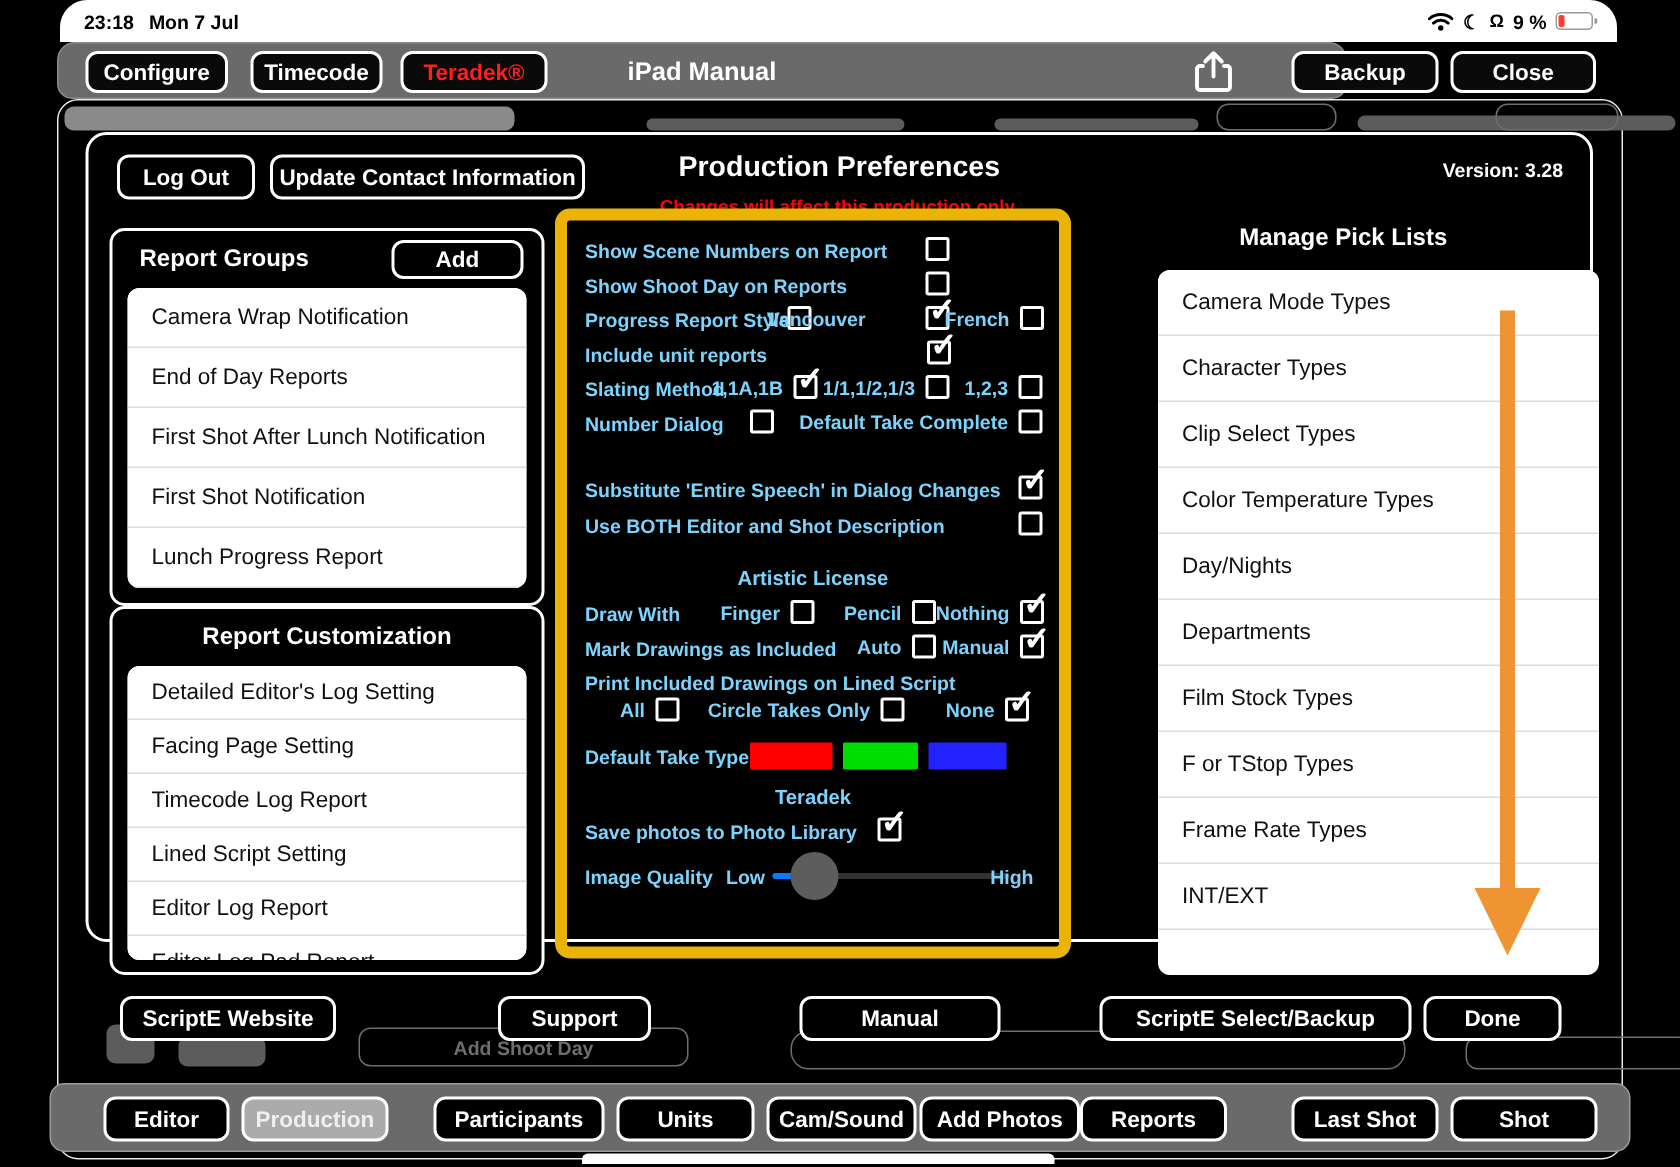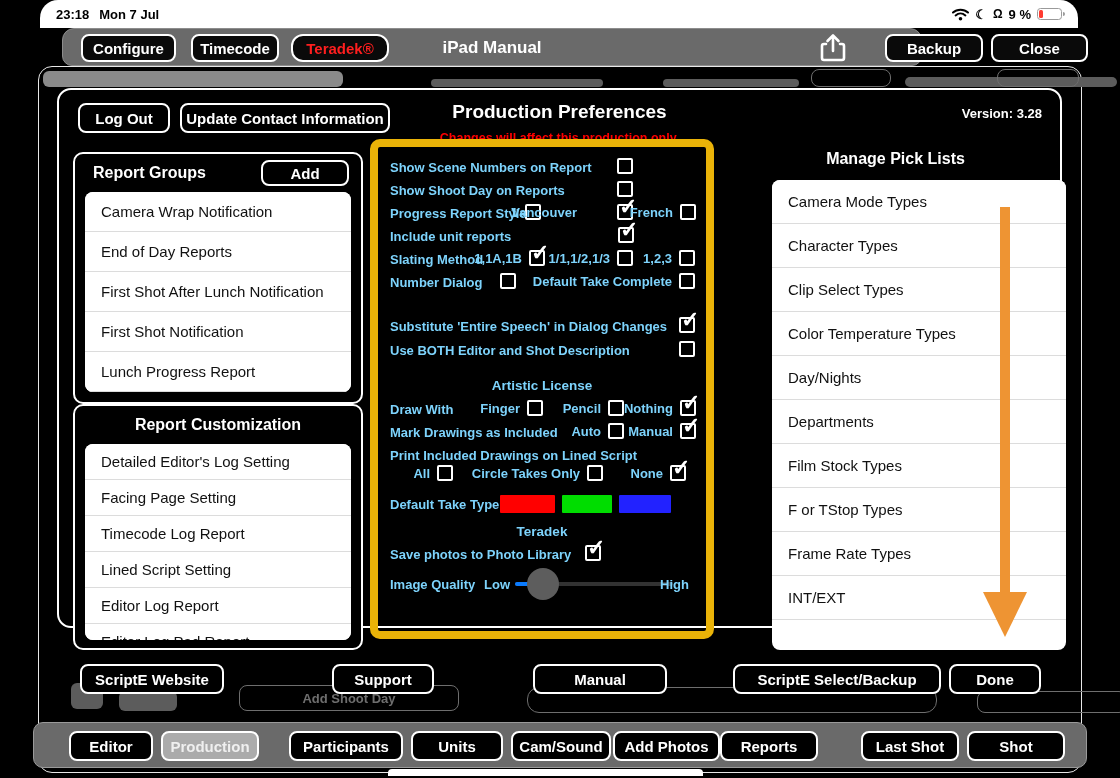--- a/index.html
+++ b/index.html
@@ -11,21 +11,21 @@
     border-radius:18px 18px 0 0; display:flex; align-items:center; justify-content:space-between;
     padding:0 16px; font-size:13px; font-weight:700; color:#000; }
   .sb-left { display:flex; gap:10px; }
   .sb-right { display:flex; align-items:center; gap:6px; }
   .batt { width:25px; height:12px; border:1.5px solid #9a9a9a; border-radius:3.5px; position:relative; }
   .batt .lvl { position:absolute; left:1px; top:1px; bottom:1px; width:4px; background:#ff3b30; border-radius:1.5px; }
   .batt .nub { position:absolute; right:-4px; top:3px; width:2.5px; height:4px; background:#9a9a9a; border-radius:0 2px 2px 0; }
 
   
   #toptoolbar { position:absolute; left:38px; top:28px; width:860px; height:38px; background:#6a6a6a;
-    border-radius:12px 12px 10px 10px; border:1px solid #8c8c8c;margin-left:24px; }
+    border-radius:12px 12px 10px 10px; border:1px solid #8c8c8c; }
   .tbtn { position:absolute; top:5px; height:28px; background:#0a0a0a; border:2px solid #fff; border-radius:8px;
     color:#fff; font-weight:700; font-size:15px; display:flex; align-items:center; justify-content:center; cursor:pointer; }
   #app-title { position:absolute; left:0; right:0; top:9px; text-align:center; color:#fff; font-weight:700; font-size:17px; }
 
   
   #maincontainer { position:absolute; left:38px; top:66px; width:1044px; height:707px; background:#000;
     border:1.5px solid #e8e8e8; border-radius:14px; }
 
   
   .dim { position:absolute; background:#5c5c5c; border-radius:6px; }
@@ -104,21 +104,21 @@
     <span class="batt">
         <span class="lvl"></span>
         <span class="nub"></span>
       </span>
   </div>
 </div>
 
 <div id="toptoolbar">
   <div class="tbtn" style="left:18px; width:95px;">Configure</div>
   <div class="tbtn" style="left:128px; width:88px;">Timecode</div>
-  <div class="tbtn" style="left:228px; width:98px; color:#ff1f1f;border-radius:12px;">Teradek®</div>
+  <div class="tbtn" style="left:228px; width:98px; color:#ff1f1f;">Teradek®</div>
   <div id="app-title">iPad Manual</div>
   <svg class="share-ic abs" style="left:757px; top:4px;" viewBox="0 0 26 30">
     <path d="M6 11 H4 a2 2 0 0 0 -2 2 v12 a2 2 0 0 0 2 2 h18 a2 2 0 0 0 2 -2 v-12 a2 2 0 0 0 -2 -2 h-2" stroke="#fff" stroke-width="2.6" fill="none" stroke-linecap="round"></path>
     <path d="M13 18 V3 M7.5 8 L13 2.5 L18.5 8" stroke="#fff" stroke-width="2.6" fill="none" stroke-linecap="round" stroke-linejoin="round"></path>
   </svg>
   <div class="tbtn" style="left:822px; width:98px;">Backup</div>
   <div class="tbtn" style="left:928px; width:97px;">Close</div>
 </div>
 
 <div id="maincontainer">

